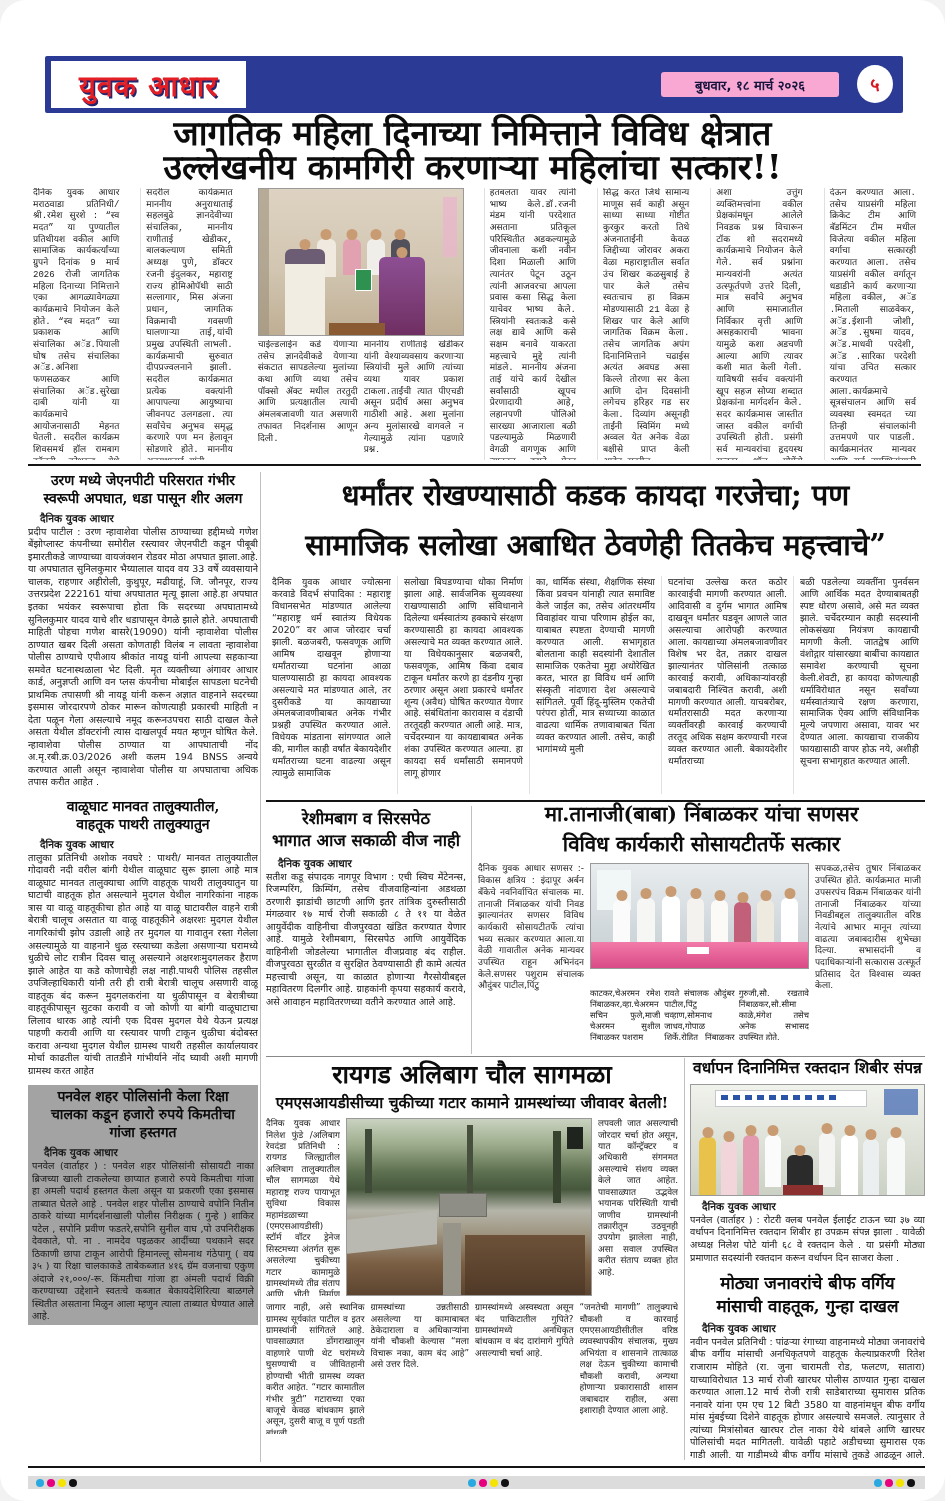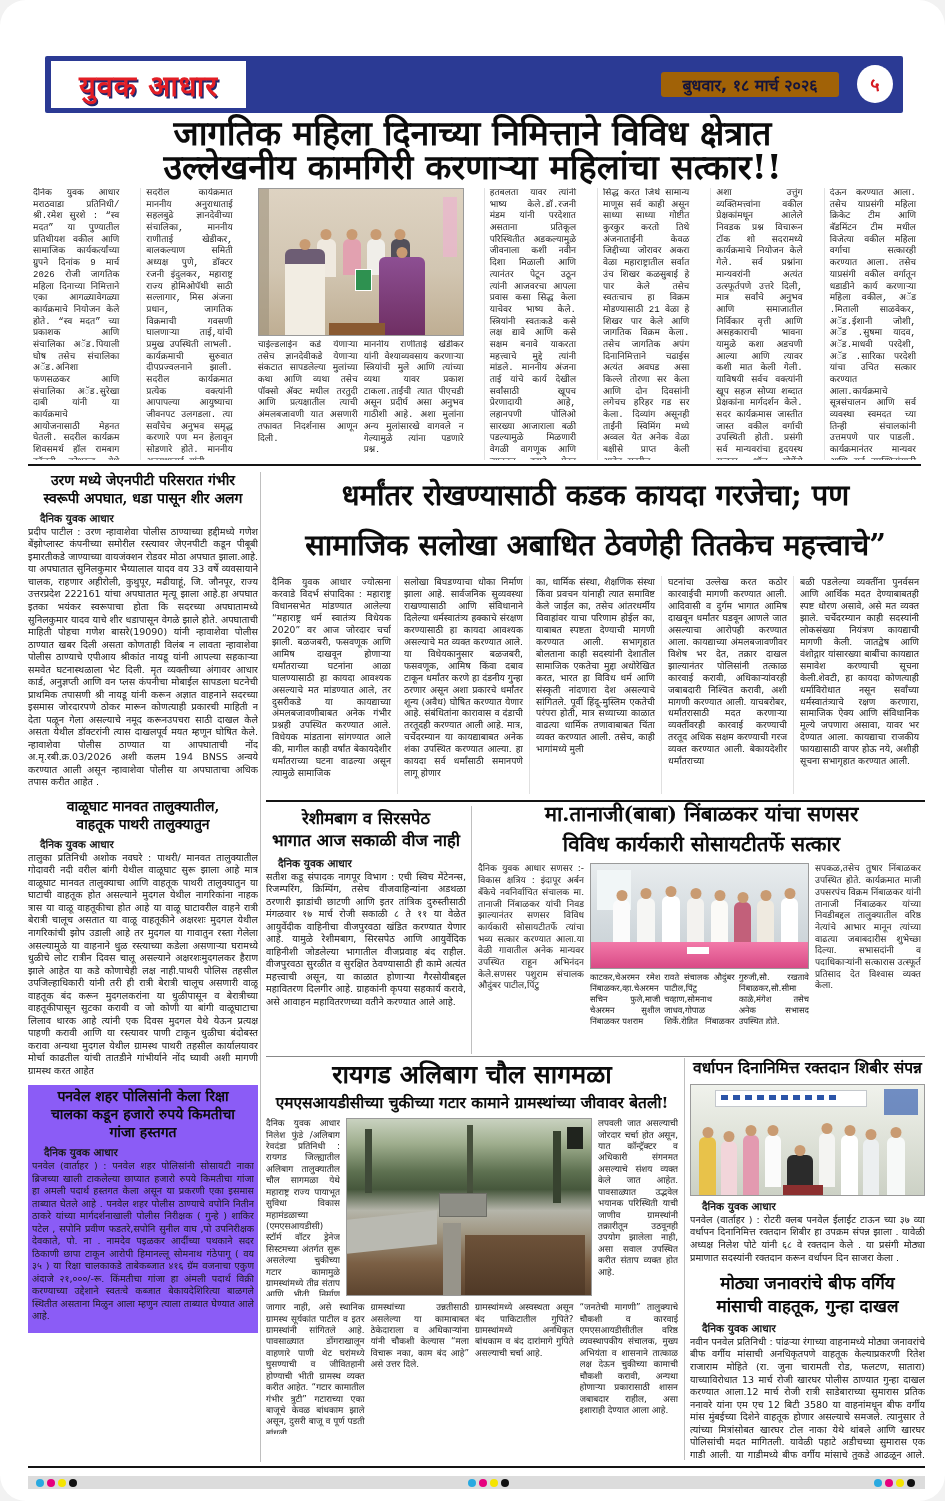--- a/index.html
+++ b/index.html
@@ -3,22 +3,22 @@
 <meta charset="utf-8">
 <style>
   html,body{margin:0;padding:0;background:#f2f2f2;}
   .page{position:relative;width:945px;height:1501px;background:#ffffff;margin:0 auto;
         font-family:"DejaVu Sans",sans-serif;color:#1b1b1b;overflow:hidden;border-radius:26px;}
   
   .mast{position:absolute;left:45px;top:56px;width:858px;height:57px;background:#2b3a94;border-radius:2px;}
   .logo-panel{position:absolute;left:6px;top:5px;width:195px;height:47px;background:#fff;display:flex;align-items:center;justify-content:center;}
   .logo-text{font-family:"DejaVu Serif",serif;font-weight:bold;font-size:29px;color:#e31e25;
              text-shadow:1.5px 1.5px 0 #20276e;letter-spacing:1px;white-space:nowrap;}
-  .date-pill{position:absolute;right:64px;top:16px;width:178px;height:25px;background:#a16207;border-radius:3px;
-             display:flex;align-items:center;justify-content:center;font-size:16px;font-weight:bold;color:#14143c;}
+  .date-pill{position:absolute;right:64px;top:16px;width:178px;height:25px;background:#f9a8d4;border-radius:3px;
+             display:flex;align-items:center;justify-content:center;font-size:13px;font-weight:bold;color:#14143c;}
   .page-circle{position:absolute;right:10px;top:9px;width:36px;height:38px;background:#fff;border-radius:50%;
                display:flex;align-items:center;justify-content:center;font-size:18px;font-weight:bold;color:#d61a21;}
   
   .main-hl{position:absolute;left:25px;top:116px;width:895px;text-align:center;
            font-family:"DejaVu Serif",serif;font-weight:bold;color:#0c0c0c;}
   .main-hl .l{font-size:34px;line-height:34px;white-space:nowrap;}
   .hl{font-family:"DejaVu Serif",serif;font-weight:bold;color:#0c0c0c;text-align:center;}
   .credit{font-weight:bold;font-size:10.5px;margin:3px 0 1px 12px;}
   .body-txt{font-size:9.5px;line-height:1.32;text-align:justify;color:#1c1c1c;overflow:hidden;}
   
@@ -31,35 +31,35 @@
   .rule{position:absolute;background:#141414;}
   .vrule{position:absolute;width:1px;background:#bfbfbf;}
   
   .photo{position:relative;overflow:hidden;border:1px solid #9a9a9a;box-sizing:border-box;}
   .fig{position:absolute;border-radius:6px 6px 0 0;}
   .fig::before{content:"";position:absolute;top:-10px;left:50%;transform:translateX(-50%);
                width:11px;height:11px;border-radius:50%;background:#c99b72;}
   
   .rail{position:absolute;left:28px;top:472px;width:230px;height:992px;overflow:hidden;}
   .rail .hl1{font-size:14px;line-height:1.28;}
-  .tint{background:#8b5cf6;padding:3px 4px 10px 4px;margin-top:8px;}
+  .tint{background:#a3a3a3;padding:3px 4px 2px 4px;margin-top:8px;}
   
   .dh{position:absolute;left:266px;top:470px;width:659px;}
   .dh .l{font-size:29px;line-height:50px;white-space:nowrap;}
   .dhcols{display:flex;margin-top:6px;height:218px;}
   .dhcols > div{flex:1;padding:0 6px;font-size:9.2px;line-height:1.3;text-align:justify;overflow:hidden;}
   .dhcols > div + div{border-left:1px solid #e0e0e0;}
   
   .resh{position:absolute;left:266px;top:808px;width:200px;height:246px;overflow:hidden;}
   .resh .l{font-size:16.5px;line-height:1.35;}
   .tan{position:absolute;left:478px;top:800px;width:447px;height:254px;overflow:hidden;}
   .tan .l{font-size:20.5px;line-height:1.45;}
   .tanrow{display:flex;gap:6px;margin-top:4px;}
   .tanrow .c{width:106px;font-size:9px;line-height:1.3;text-align:justify;overflow:hidden;height:170px;}
-  .capcols{display:flex;gap:4px;margin-top:3px;}
+  .capcols{display:flex;gap:4px;margin-top:19px;}
   .capcols > div{flex:1;font-size:8.3px;line-height:1.3;text-align:justify;height:52px;overflow:hidden;}
   
   .rai{position:absolute;left:266px;top:1060px;width:412px;height:400px;overflow:hidden;}
   .rai .l1{font-size:25px;line-height:1.2;}
   .rai .l2{font-size:15.5px;line-height:1.3;margin-top:3px;}
   .rairow{display:flex;gap:6px;margin-top:5px;}
   .rairow .c{font-size:8.8px;line-height:1.3;text-align:justify;overflow:hidden;height:178px;}
   .raibottom{display:flex;gap:6px;margin-top:6px;}
   .raibottom > div{flex:1;font-size:8.8px;line-height:1.3;text-align:justify;height:132px;overflow:hidden;}
   .rot{position:absolute;left:690px;top:1058px;width:235px;height:402px;overflow:hidden;}

